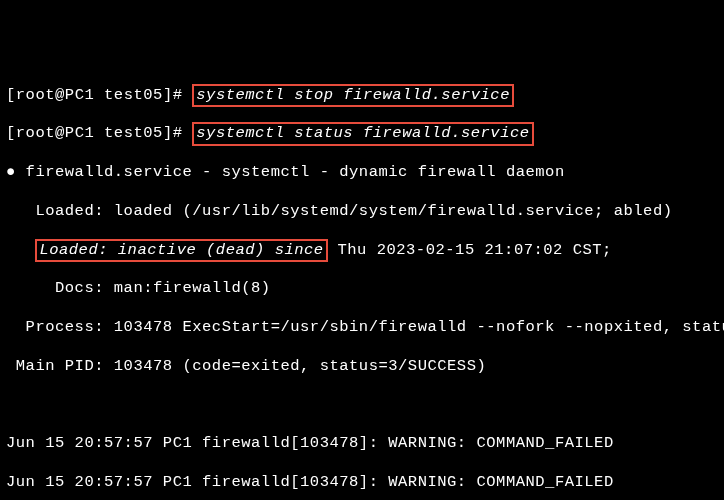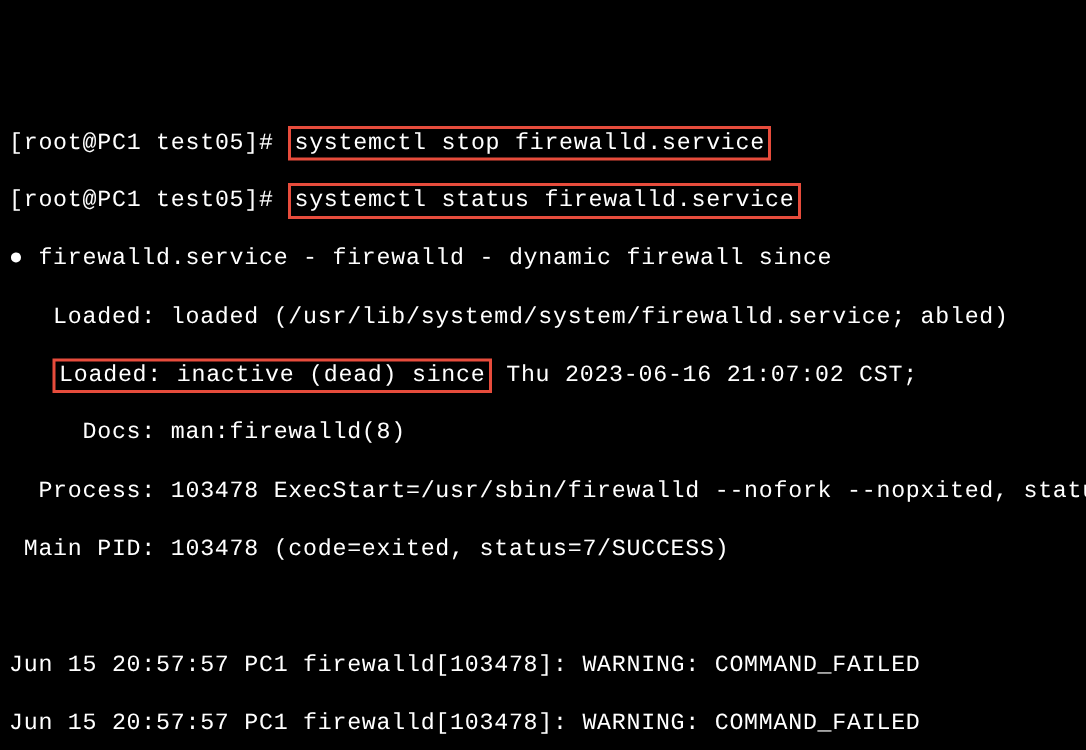--- a/index.html
+++ b/index.html
@@ -18,36 +18,37 @@
       width: 724px;
       height: 500px;
       overflow: hidden;
       letter-spacing: 0.5px;
     }
     .red-box {
       border: 2px solid #e74c3c;
       display: inline-block;
       padding: 0 2px;
       margin: -2px 0;
+      font-style: italic;
     }
     .line { display: block; }
   </style>
 </head>
 <body>
 
 
 
 <span class="line"><span>[<span>root</span>@<span>PC1</span> <span>test05</span>]<span>#</span> </span><span class="red-box">systemctl stop firewalld.service</span></span>
 <span class="line"><span>[<span>root</span>@<span>PC1</span> <span>test05</span>]<span>#</span> </span><span class="red-box">systemctl status firewalld.service</span></span>
-<span class="line">● firewalld.service - firewalld - dynamic firewall since</span>
+<span class="line">● firewalld.service - systemctl - dynamic firewall daemon</span>
 <span class="line">   Loaded: loaded (/usr/lib/systemd/system/firewalld.service; abled)</span>
-<span class="line">   <span class="red-box">Loaded: inactive (dead) since</span><span> Thu 2023-06-16 21:07:02 CST;</span></span>
+<span class="line">   <span class="red-box">Loaded: inactive (dead) since</span><span> Thu 2023-02-15 21:07:02 CST;</span></span>
 <span class="line">     Docs: man:firewalld(8)</span>
 <span class="line">  Process: 103478 ExecStart=/usr/sbin/firewalld --nofork --nopxited, status=0/SUCCESS)</span>
-<span class="line"> Main PID: 103478 (code=exited, status=7/SUCCESS)</span>
+<span class="line"> Main PID: 103478 (code=exited, status=3/SUCCESS)</span>
 <span class="line"> </span>
 <span class="line">Jun 15 20:57:57 PC1 firewalld[103478]: WARNING: COMMAND_FAILED</span>
 <span class="line">Jun 15 20:57:57 PC1 firewalld[103478]: WARNING: COMMAND_FAILED</span>
 
 
 
 
 
 
 

